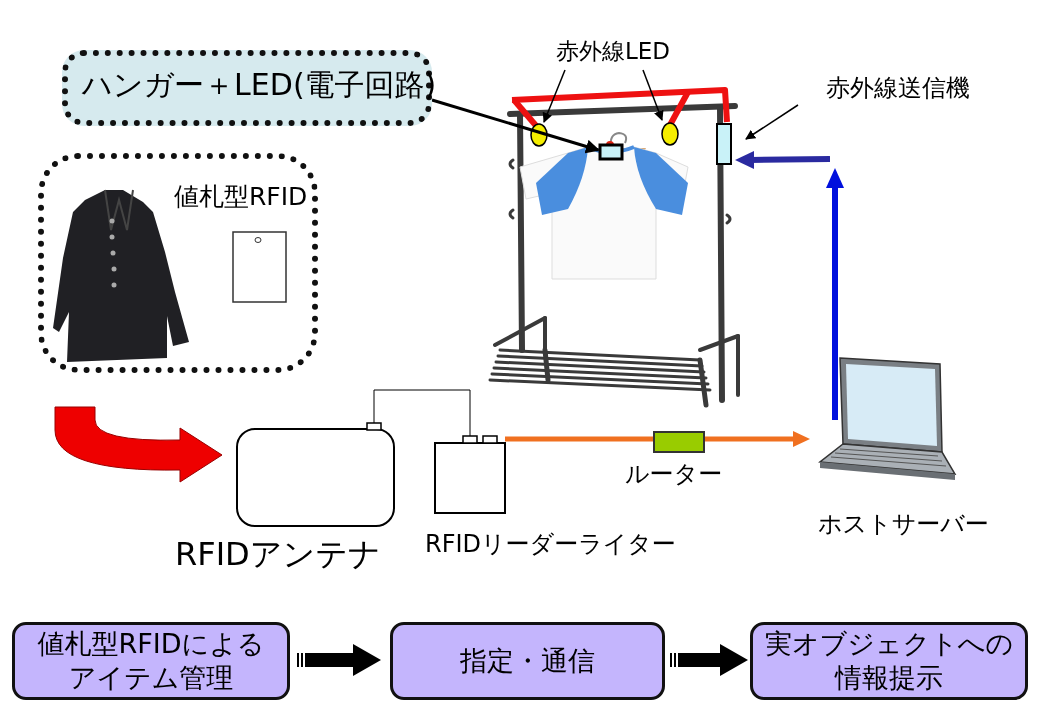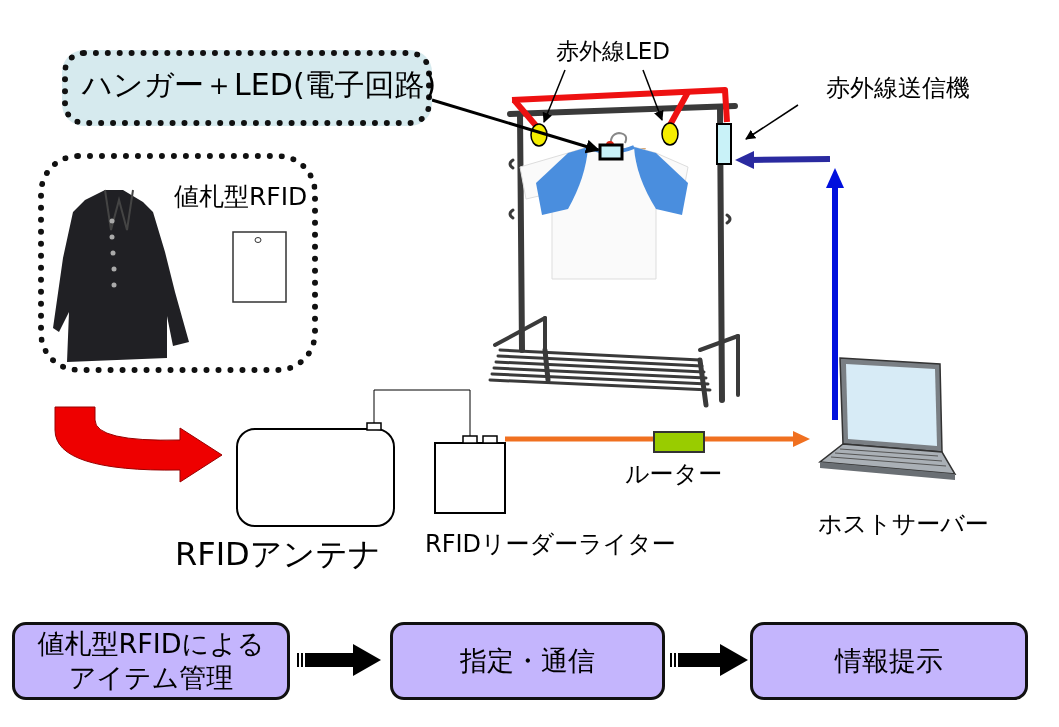--- a/index.html
+++ b/index.html
@@ -135,20 +135,21 @@
 <div class="lbl" style="left:818px;top:512px;font-size:24px;">ホストサーバー</div>
 
 <div class="flow-box" style="left:12px;width:278px;">
   <div>値札型RFIDによる</div>
   <div>アイテム管理</div>
 </div>
 <div class="flow-box" style="left:390px;width:275px;">
   <div>指定・通信</div>
 </div>
 <div class="flow-box" style="left:750px;width:278px;">
+  <div>実オブジェクトへの</div>
   <div>情報提示</div>
 </div>
 
 <svg class="abs" style="left:295px;top:640px;" width="90" height="40">
   <rect x="2" y="13" width="2" height="14" fill="#000"></rect>
   <rect x="6" y="13" width="2" height="14" fill="#000"></rect>
   <rect x="10" y="13" width="50" height="14" fill="#000"></rect>
   <path d="M58 4 L86 20 L58 36 Z" fill="#000"></path>
 </svg>
 <svg class="abs" style="left:668px;top:640px;" width="82" height="40">

